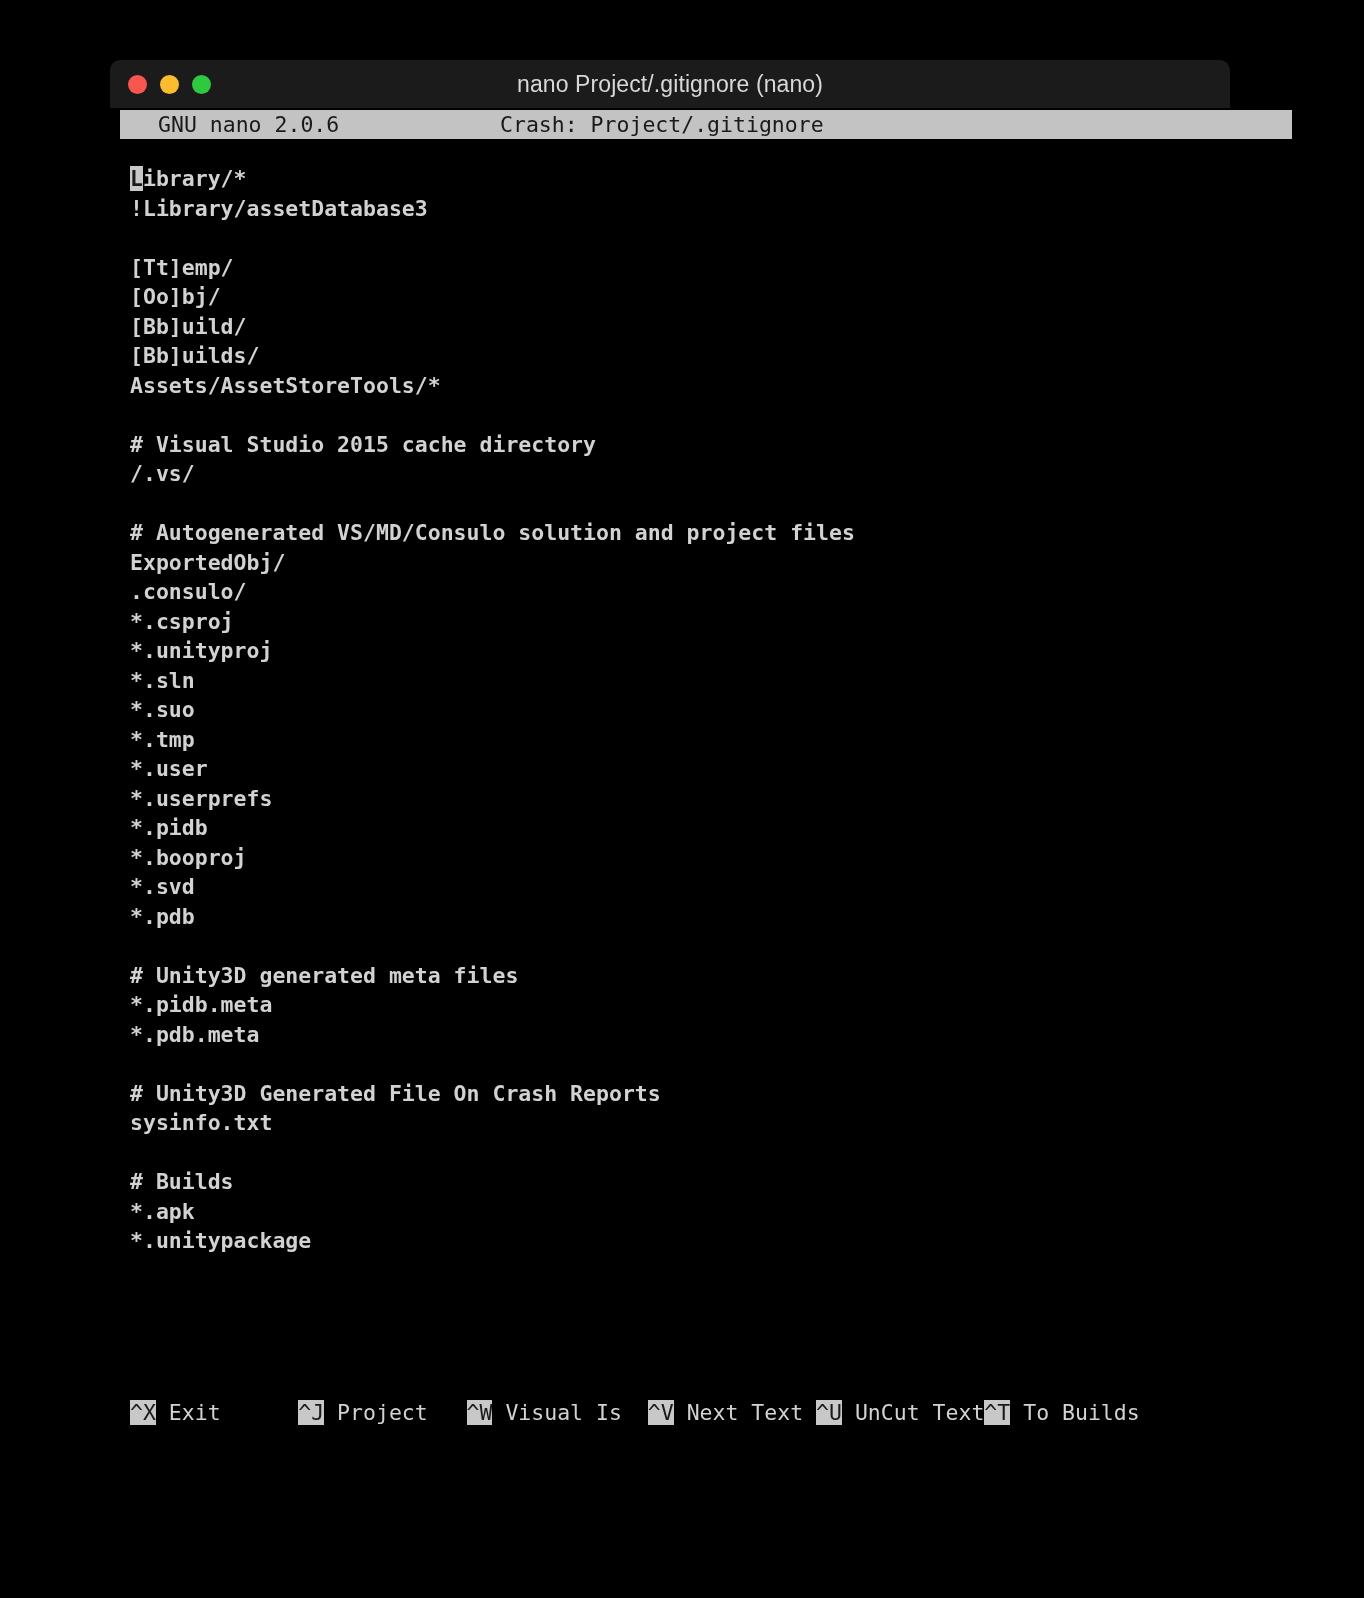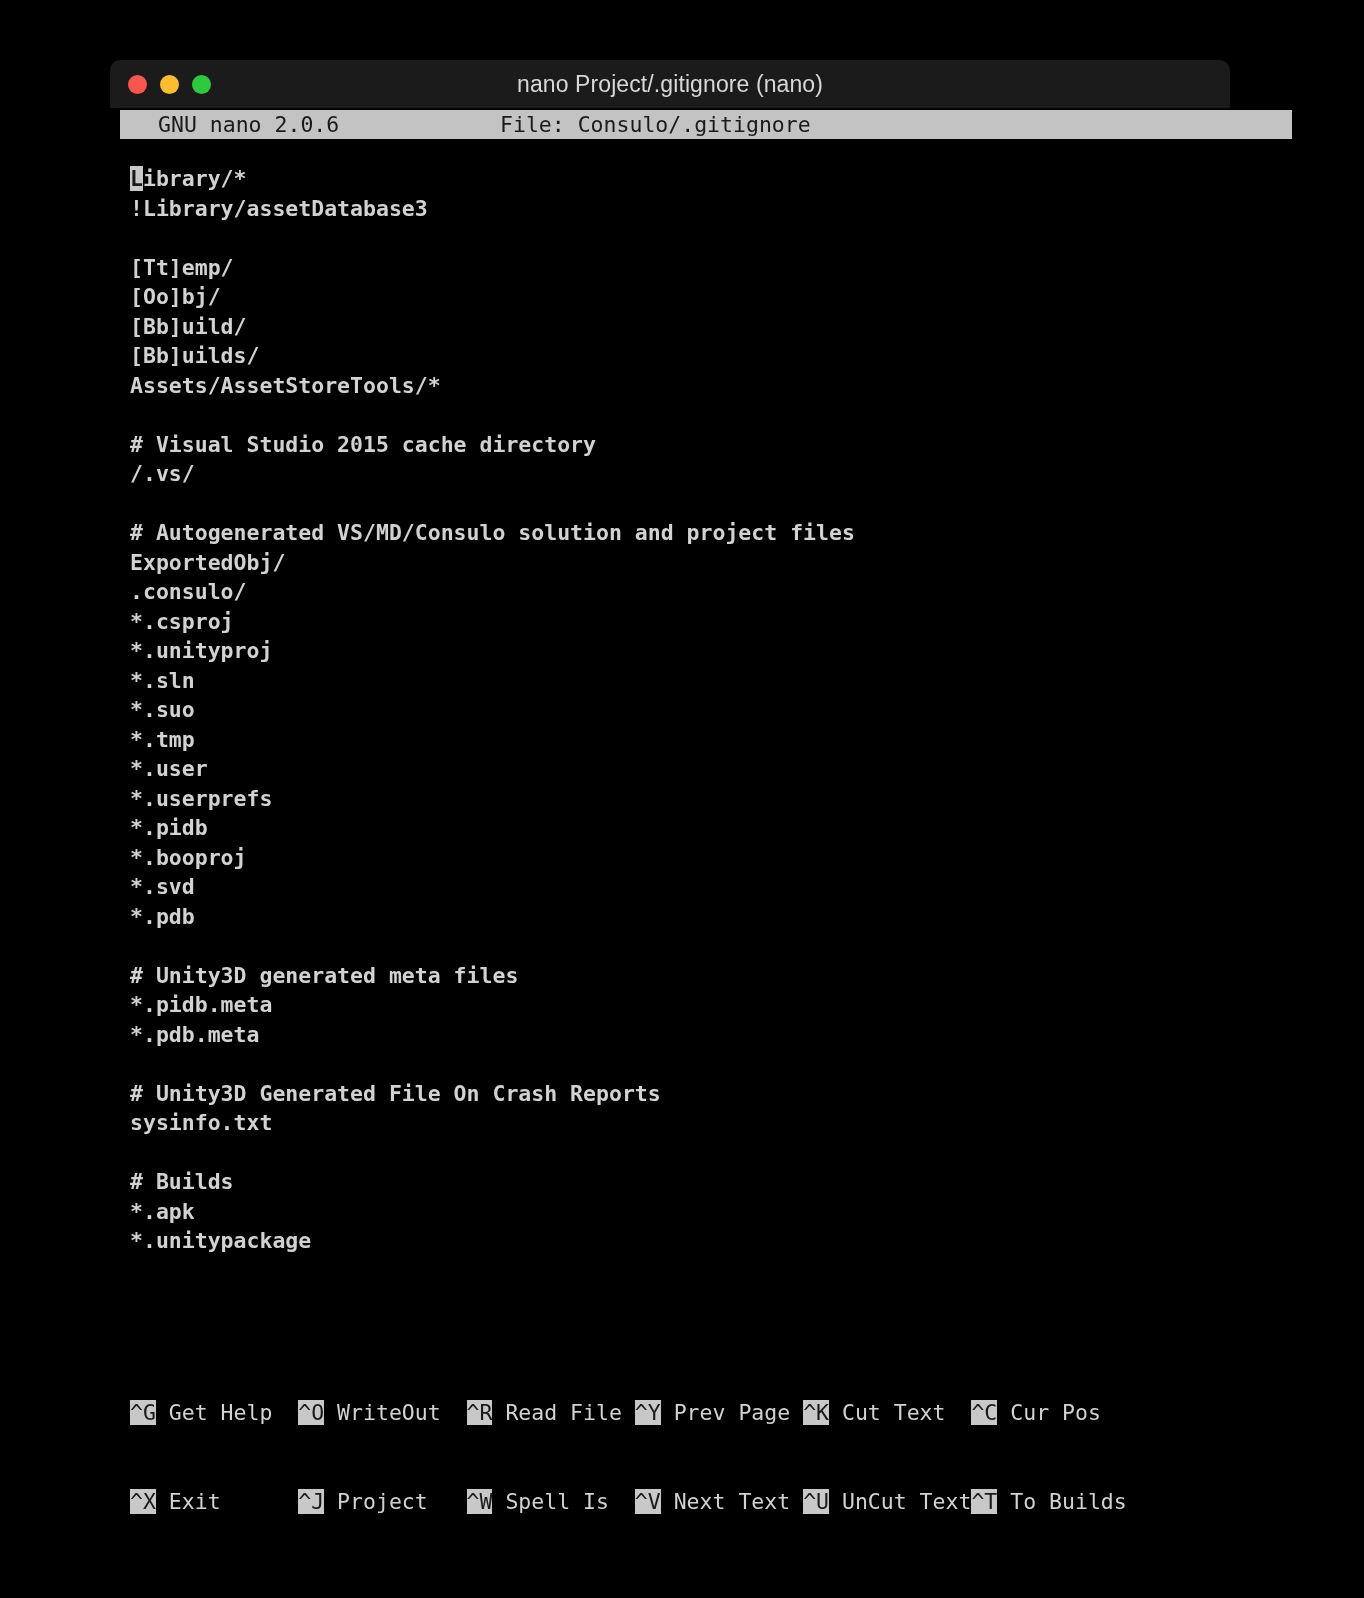--- a/index.html
+++ b/index.html
@@ -149,24 +149,23 @@
       <div id="traffic-lights">
         <span class="light close"></span>
         <span class="light min"></span>
         <span class="light max"></span>
       </div>
       <div id="window-title">nano Project/.gitignore (nano)</div>
     </div>
 
     <div id="nano-header">
       <span class="ver">GNU nano 2.0.6</span>
-      <span class="file">File: Consulo/.gitignore</span>
+      <span class="file">Crash: Project/.gitignore</span>
     </div>
 
     <div id="editor"><div class="line"><span class="cursor">L</span><span>ibrary/*</span></div><div class="line">!Library/assetDatabase3</div><div class="line">&nbsp;</div><div class="line">[Tt]emp/</div><div class="line">[Oo]bj/</div><div class="line">[Bb]uild/</div><div class="line">[Bb]uilds/</div><div class="line">Assets/AssetStoreTools/*</div><div class="line">&nbsp;</div><div class="line"># Visual Studio 2015 cache directory</div><div class="line">/.vs/</div><div class="line">&nbsp;</div><div class="line"># Autogenerated VS/MD/Consulo solution and project files</div><div class="line">ExportedObj/</div><div class="line">.consulo/</div><div class="line">*.csproj</div><div class="line">*.unityproj</div><div class="line">*.sln</div><div class="line">*.suo</div><div class="line">*.tmp</div><div class="line">*.user</div><div class="line">*.userprefs</div><div class="line">*.pidb</div><div class="line">*.booproj</div><div class="line">*.svd</div><div class="line">*.pdb</div><div class="line">&nbsp;</div><div class="line"># Unity3D generated meta files</div><div class="line">*.pidb.meta</div><div class="line">*.pdb.meta</div><div class="line">&nbsp;</div><div class="line"># Unity3D Generated File On Crash Reports</div><div class="line">sysinfo.txt</div><div class="line">&nbsp;</div><div class="line"># Builds</div><div class="line">*.apk</div><div class="line">*.unitypackage</div></div>
 
     <div id="helpbar">
-      <div class="help-row"><span class="key">^G</span><span> Get Help  </span><span class="key">^O</span><span> WriteOut  </span><span class="key">^R</span><span> Read File </span><span class="key">^Y</span><span> Prev Page </span><span class="key">^K</span><span> Cut Text  </span><span class="key">^C</span><span> Cur Pos</span></div>
-      <div class="help-row"><span class="key">^X</span><span> Exit      </span><span class="key">^J</span><span> Project   </span><span class="key">^W</span><span> Spell Is  </span><span class="key">^V</span><span> Next Text </span><span class="key">^U</span><span> UnCut Text</span><span class="key">^T</span><span> To Builds</span></div>
+      <div class="help-row"><span class="key">^X</span><span> Exit      </span><span class="key">^J</span><span> Project   </span><span class="key">^W</span><span> Visual Is  </span><span class="key">^V</span><span> Next Text </span><span class="key">^U</span><span> UnCut Text</span><span class="key">^T</span><span> To Builds</span></div>
     </div>
 
   </div>
 </div>
 
 </body></html>

